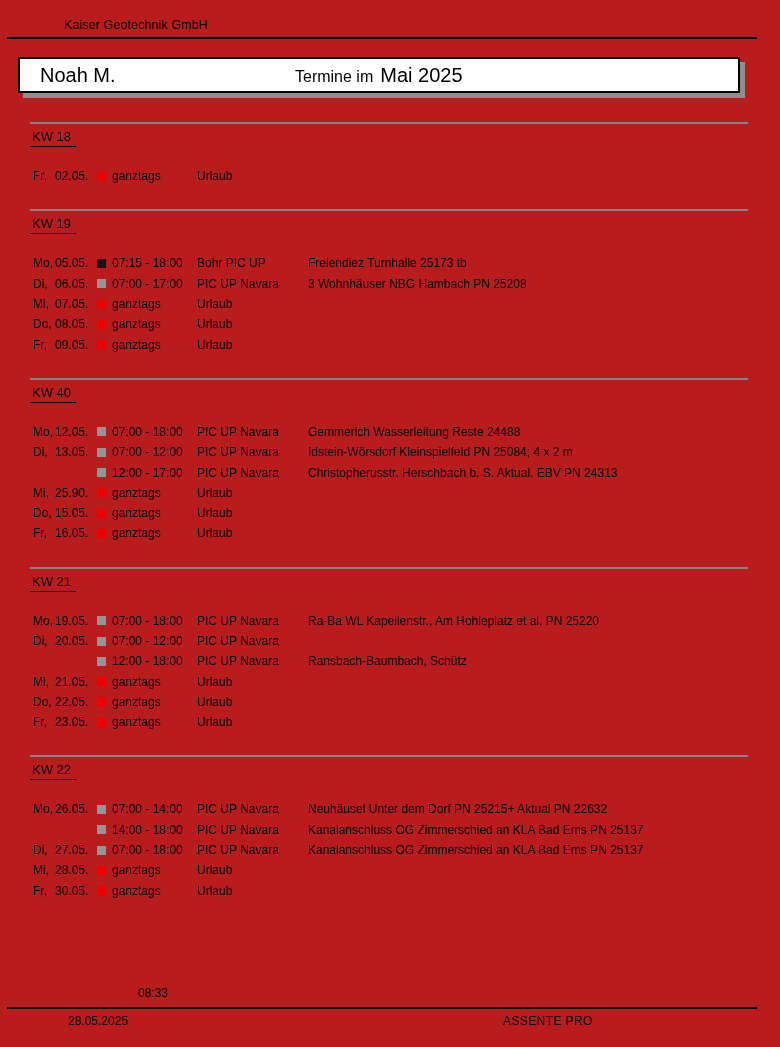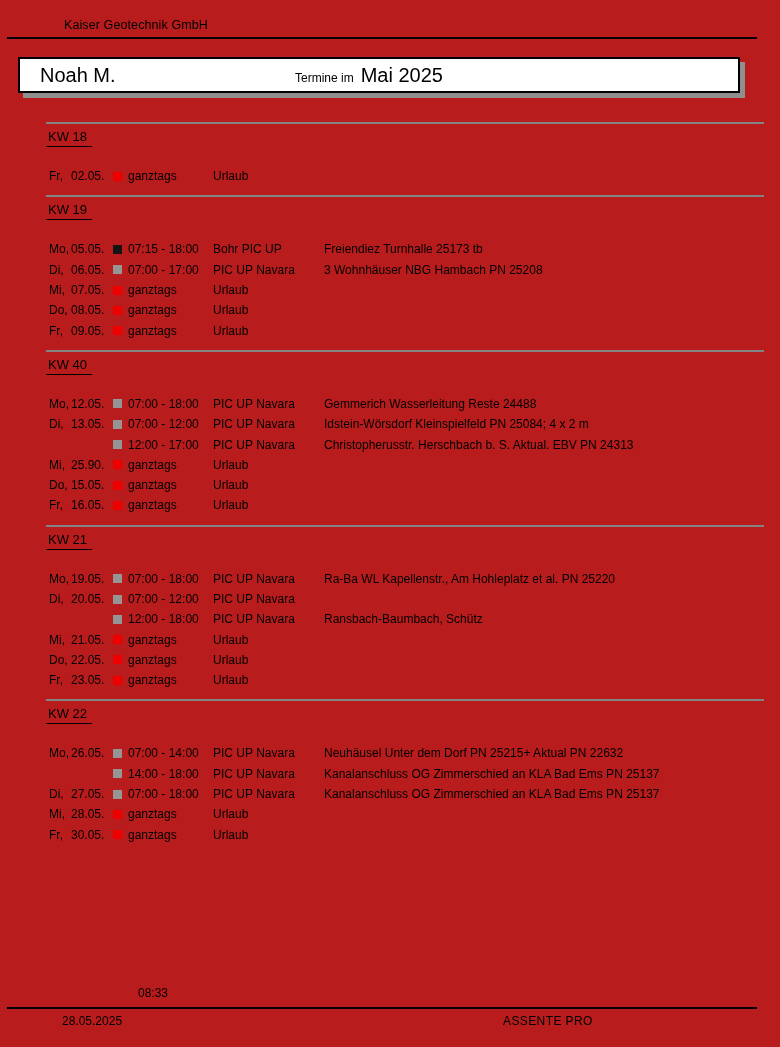--- a/index.html
+++ b/index.html
@@ -17,42 +17,42 @@
   
   .title-box {
     position:absolute; left:18px; top:57px; width:718px; height:32px;
     border:2px solid #000; background:#fff; box-shadow:5px 5px 0 #8f8f8f;
   }
   .noah { position:absolute; left:20px; top:50%; transform:translateY(-50%); font-size:20px; }
   .title-center {
     position:absolute; left:275px; top:50%; transform:translateY(-50%);
     display:inline-flex; align-items:baseline; gap:7px; white-space:nowrap;
   }
-  .t-prefix { font-size:12px; }
+  .t-prefix { font-size:16px; }
   .t-month  { font-size:20px; }
 
   
-  .weeks { position:absolute; left:16px; top:122px; width:684px; }
-  .week + .week { margin-top:9px; }
+  .weeks { position:absolute; left:0; top:122px; width:684px; }
+  .week + .week { margin-top:23px; }
   .rule { margin-left:30px; width:718px; height:0; border-top:2px solid #848484; }
   .kw-wrap { margin:3px 0 0 30px; height:18px; }
   .kw { display:inline-block; font-size:13px; border-bottom:1px solid #000; padding:0 5px 2px 2px; }
   .rows { margin-top:21px; }
   .row { display:flex; align-items:center; height:20.3px; padding-left:33px; font-size:12px; white-space:nowrap; }
   .c-day    { width:22px; flex:none; }
   .c-date   { width:42px; flex:none; }
   .c-marker { width:15px; flex:none; display:flex; align-items:center; }
   .sq { width:9px; height:9px; display:inline-block; }
   .c-time { width:85px;  flex:none; }
   .c-type { width:111px; flex:none; }
   .c-desc { flex:1; overflow:hidden; }
 
   
   .hr-bottom { position:absolute; left:7px; top:1007px; width:750px; height:0; border-top:2px solid #000; }
-  .f-date { position:absolute; left:62px;  top:1014px; font-size:12px; }
+  .f-date { position:absolute; left:68px;  top:1014px; font-size:12px; }
   .f-time { position:absolute; left:138px; top:986px; font-size:12px; }
   .f-app  { position:absolute; left:503px; top:1014px; font-size:12px; letter-spacing:.4px; }
 </style>
 </head>
 <body>
 
 <div class="page">
 
   <div class="company">Kaiser Geotechnik GmbH</div>
   <div class="hr-top"></div>

